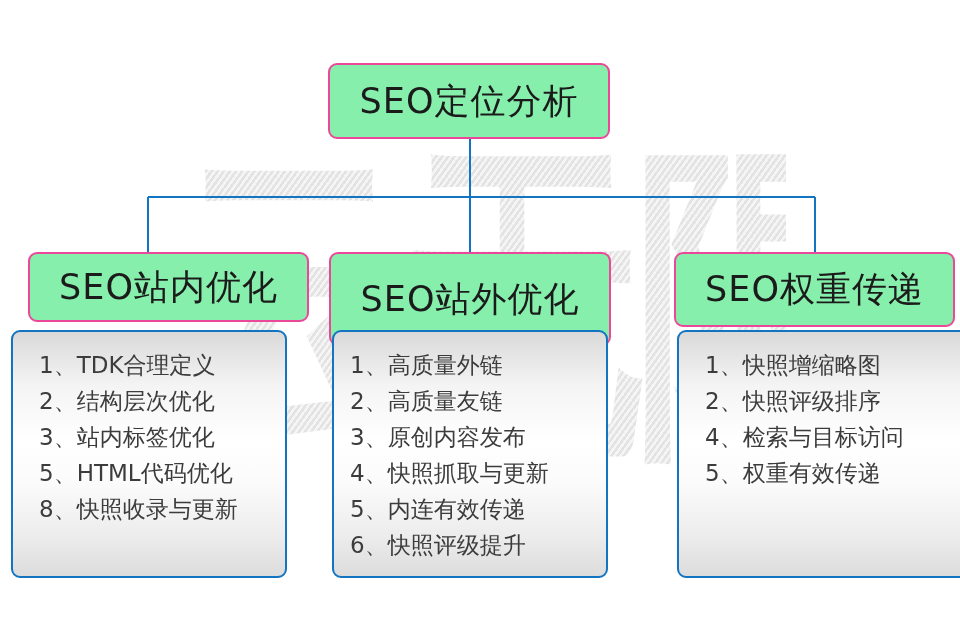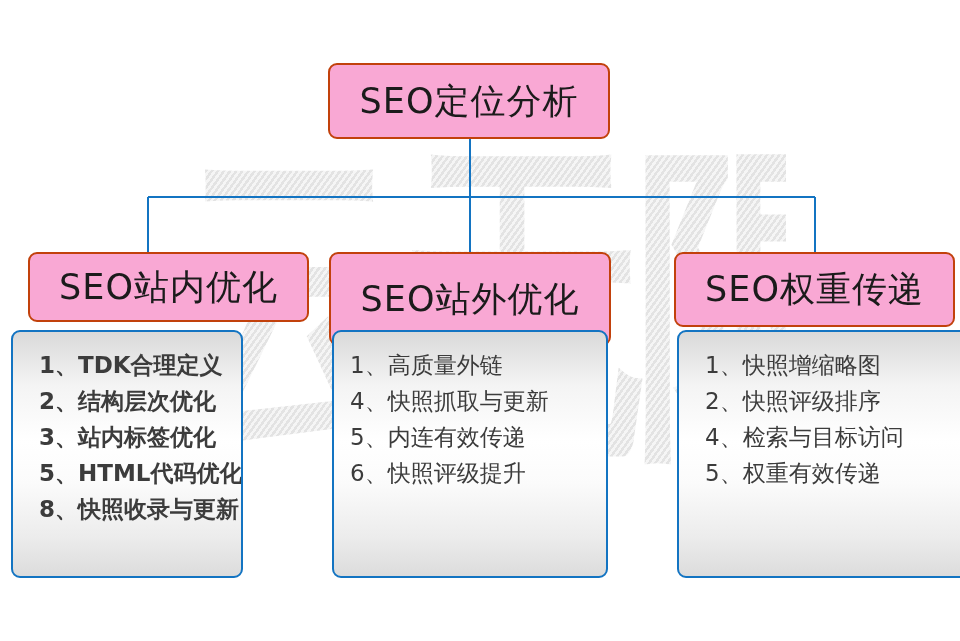--- a/index.html
+++ b/index.html
@@ -42,23 +42,23 @@
     left: 0; top: 0;
     width: 960px; height: 641px;
     z-index: 1;
   }
 
   
   .node {
     position: absolute;
     z-index: 2;
     box-sizing: border-box;
-    border: 2px solid #c2410c;
+    border: 2px solid #ec4899;
     border-radius: 9px;
-    background: #f9a8d4;
+    background: #86efac;
     display: flex;
     align-items: center;
     justify-content: center;
     color: #1b1b1b;
   }
   .node .node-label {
     font-size: 35px;
     letter-spacing: 1px;
     white-space: nowrap;
   }
@@ -74,21 +74,21 @@
     top: 330px;
     height: 248px;
     border: 2px solid #1374c2;
     border-radius: 9px;
     background: linear-gradient(180deg,
       #d9d9d9 0%, #f4f4f4 22%, #ffffff 45%, #fbfbfb 62%,
       #ececec 84%, #dcdcdc 100%);
     padding: 15px 0 0 26px;
     overflow: hidden;
   }
-  .list-box-1 { left: 11px;  width: 232px; font-weight: bold; }
+  .list-box-1 { left: 11px;  width: 276px; }
   .list-box-2 { left: 332px; width: 276px; padding-left: 16px; }
   .list-box-3 { left: 677px; width: 296px; }
 
   .list-row {
     height: 36px;
     line-height: 36px;
     font-size: 23px;
     color: #3c3c3c;
     white-space: nowrap;
   }
@@ -121,20 +121,22 @@
   <div class="list-box list-box-1">
     <div class="list-row">1、TDK合理定义</div>
     <div class="list-row">2、结构层次优化</div>
     <div class="list-row">3、站内标签优化</div>
     <div class="list-row">5、HTML代码优化</div>
     <div class="list-row">8、快照收录与更新</div>
   </div>
 
   <div class="list-box list-box-2">
     <div class="list-row">1、高质量外链</div>
+    <div class="list-row">2、高质量友链</div>
+    <div class="list-row">3、原创内容发布</div>
     <div class="list-row">4、快照抓取与更新</div>
     <div class="list-row">5、内连有效传递</div>
     <div class="list-row">6、快照评级提升</div>
   </div>
 
   <div class="list-box list-box-3">
     <div class="list-row">1、快照增缩略图</div>
     <div class="list-row">2、快照评级排序</div>
     <div class="list-row">4、检索与目标访问</div>
     <div class="list-row">5、权重有效传递</div>

